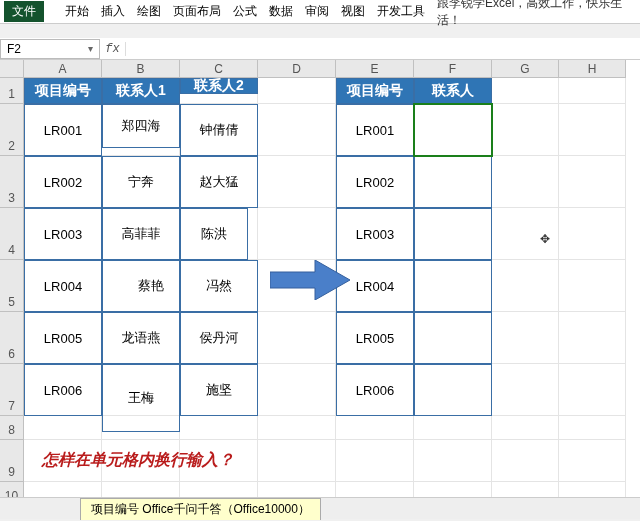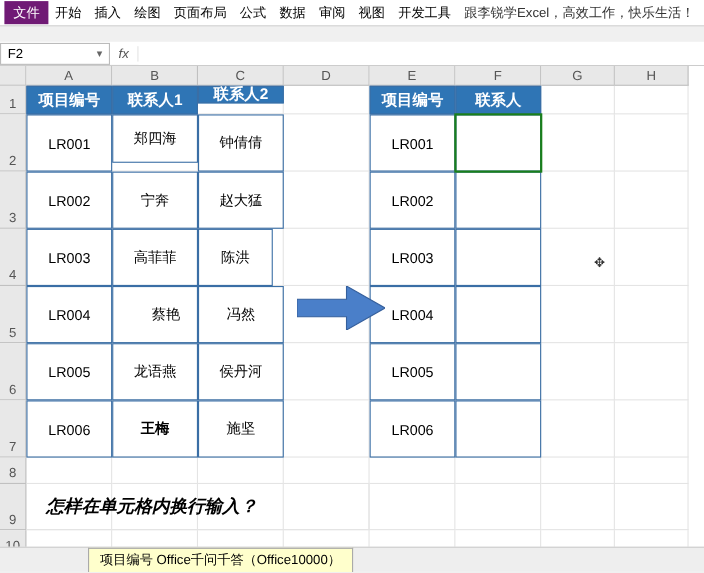--- a/index.html
+++ b/index.html
@@ -22,24 +22,24 @@
     border-bottom: 1px solid #ccc;
     padding: 0 4px;
     gap: 0;
   }
   .menubar .mi {
     padding: 2px 6px;
     cursor: default;
     white-space: nowrap;
   }
   .menubar .mi.file {
-    background: #701a75;
+    background: #14532d;
     color: #fff;
     padding: 2px 8px;
-    margin-right: 0;
+    margin-right: 15px;
   }
   .menubar .tagline {
     margin-left: 6px;
     color: #333;
   }
   
   .fbar {
     display: flex;
     align-items: center;
     height: 22px;
@@ -60,20 +60,21 @@
   .namebox .dd {
     color: #666;
     font-size: 10px;
   }
   .fxlabel {
     width: 26px;
     text-align: center;
     font-style: italic;
     color: #555;
     border-right: 1px solid #ddd;
+    font-family: Liberation Mono, monospace;
   }
   .finput {
     flex: 1;
     height: 20px;
     border: none;
     outline: none;
     padding: 0 6px;
   }
   
   .grid {
@@ -135,21 +136,21 @@
     font-weight: bold;
     font-size: 14px;
   }
   .tbox { border: 1px solid #3a6ea5; }
   .selcell {
     outline: 2px solid #1a7f1a;
     outline-offset: -1px;
     z-index: 2;
   }
   .question {
-    color: #000000;
+    color: #b91c1c;
     font-weight: bold;
     font-style: italic;
     font-size: 16px;
     justify-content: flex-start;
     padding-left: 18px;
   }
   
   .arrow {
     position: absolute;
     top: 200px;
@@ -332,21 +333,21 @@
       <div class="cell tbox" style="left: 0px; top: 130px; width: 78px; height: 52px;">LR003</div>
       <div class="cell tbox" style="left: 78px; top: 130px; width: 78px; height: 52px;">高菲菲</div>
       <div class="cell tbox" style="left: 156px; top: 130px; width: 68px; height: 52px;">陈洪</div>
       <div class="cell tbox" style="left: 0px; top: 182px; width: 78px; height: 52px;">LR004</div>
       <div class="cell tbox" style="left: 78px; top: 182px; width: 78px; height: 52px; padding-left: 20px;">蔡艳</div>
       <div class="cell tbox" style="left: 156px; top: 182px; width: 78px; height: 52px;">冯然</div>
       <div class="cell tbox" style="left: 0px; top: 234px; width: 78px; height: 52px;">LR005</div>
       <div class="cell tbox" style="left: 78px; top: 234px; width: 78px; height: 52px;">龙语燕</div>
       <div class="cell tbox" style="left: 156px; top: 234px; width: 78px; height: 52px;">侯丹河</div>
       <div class="cell tbox" style="left: 0px; top: 286px; width: 78px; height: 52px;">LR006</div>
-      <div class="cell tbox" style="left: 78px; top: 286px; width: 78px; height: 52px; font-weight: bold;">王梅</div>
+      <div class="cell tbox" style="left: 78px; top: 286px; width: 78px; height: 68px;">王梅</div>
       <div class="cell tbox" style="left: 156px; top: 286px; width: 78px; height: 52px;">施坚</div>
       <div class="cell hdrcell tbox" style="left: 312px; top: 0px; width: 78px; height: 26px;">项目编号</div>
       <div class="cell hdrcell tbox" style="left: 390px; top: 0px; width: 78px; height: 26px;">联系人</div>
       <div class="cell tbox" style="left: 312px; top: 26px; width: 78px; height: 52px;">LR001</div>
       <div class="cell tbox selcell" style="left: 390px; top: 26px; width: 78px; height: 52px;"></div>
       <div class="cell tbox" style="left: 312px; top: 78px; width: 78px; height: 52px;">LR002</div>
       <div class="cell tbox" style="left: 390px; top: 78px; width: 78px; height: 52px;"></div>
       <div class="cell tbox" style="left: 312px; top: 130px; width: 78px; height: 52px;">LR003</div>
       <div class="cell tbox" style="left: 390px; top: 130px; width: 78px; height: 52px;"></div>
       <div class="cell tbox" style="left: 312px; top: 182px; width: 78px; height: 52px;">LR004</div>

